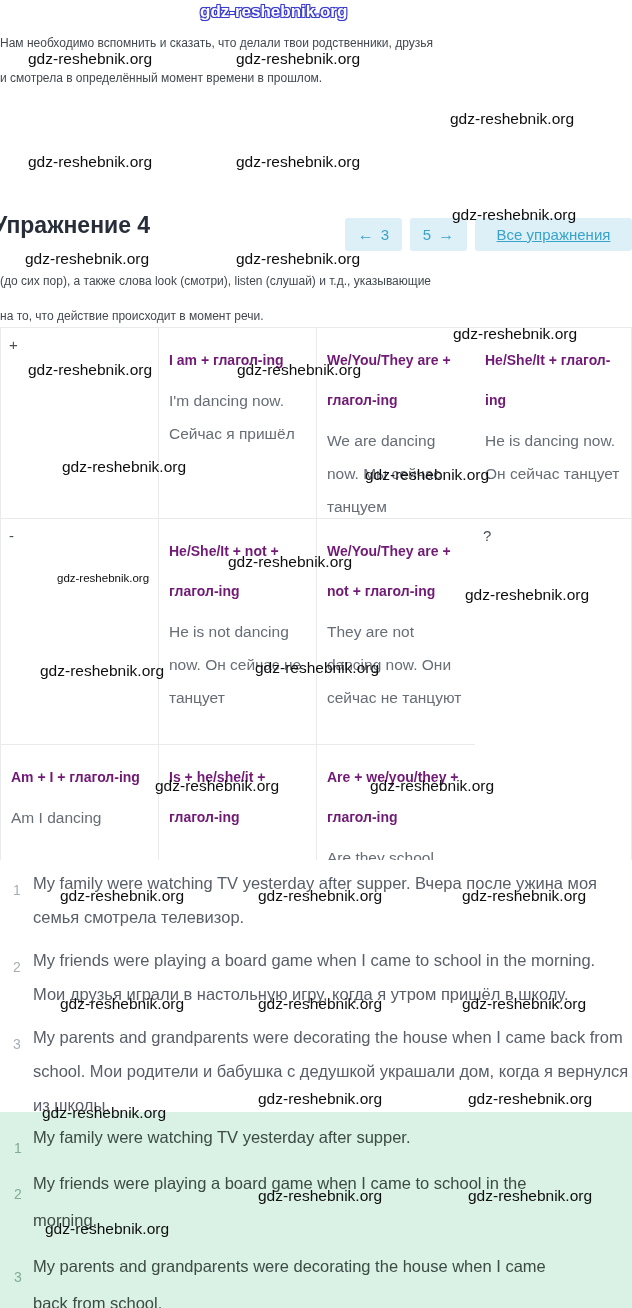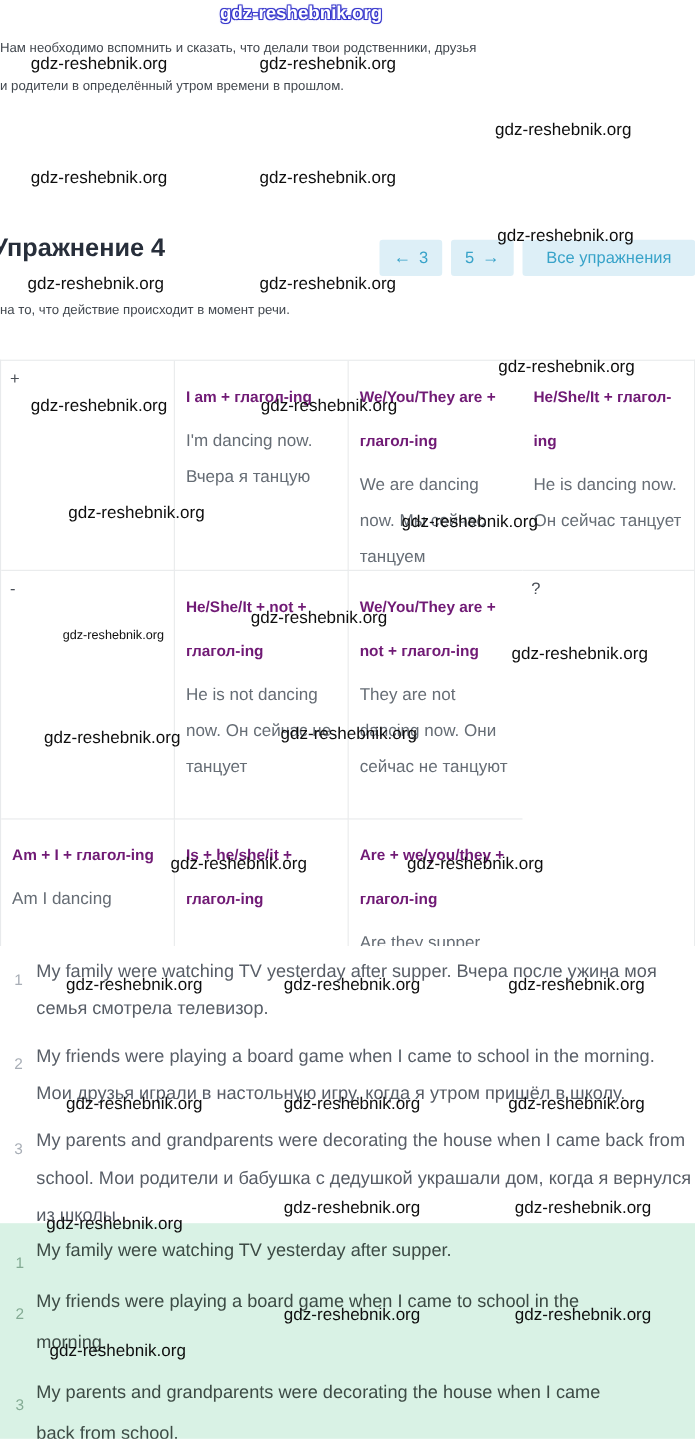--- a/index.html
+++ b/index.html
@@ -44,21 +44,21 @@
   .nav-btn {
     position:absolute; top:218px; height:33px;
     background:#ddeff7; border:none; border-radius:3px;
     color:#38a3c9; font-size:15px; font-family:inherit;
     display:flex; align-items:center; justify-content:center; gap:7px;
     cursor:pointer;
   }
   .nav-btn .arrow { font-size:16px; line-height:1; }
   .btn-prev { left:345px; width:57px; }
   .btn-next { left:410px; width:57px; }
-  .btn-all  { left:475px; width:157px; }
+  .btn-all  { left:475px; width:157px;text-decoration:underline; }
 
   
   .gtable {
     position:absolute; top:327px; left:0;
     width:632px; height:533px;
     display:grid;
     grid-template-columns:158px 158px 158px 158px;
     grid-template-rows:191px 226px 116px;
     border:1px solid #e8eaec; border-bottom:none;
     overflow:hidden;
@@ -103,45 +103,46 @@
     position:absolute; left:14px; top:11px;
     font-size:14px; color:#84ab94;
   }
   .answer-text { display:block; max-width:548px; }
 </style>
 </head>
 <body>
 
 <div class="para para-intro">
   <div>Нам необходимо вспомнить и сказать, что делали твои родственники, друзья</div>
-  <div>и родители в определённый утром времени в прошлом.</div>
+  <div>и смотрела в определённый момент времени в прошлом.</div>
 </div>
 
 <h1 class="page-title">Упражнение 4</h1>
 
 <button class="nav-btn btn-prev">
   <span class="arrow">←</span>
   <span>3</span>
 </button>
 <button class="nav-btn btn-next">
   <span>5</span>
   <span class="arrow">→</span>
 </button>
 <button class="nav-btn btn-all">Все упражнения</button>
 
 <div class="para para-note">
+  <div>(до сих пор), а также слова look (смотри), listen (слушай) и т.д., указывающие</div>
   <div>на то, что действие происходит в момент речи.</div>
 </div>
 
 <div class="gtable">
 
   <div class="gcell gsign">+</div>
   <div class="gcell">
     <div class="ghead">I am + глагол-ing</div>
-    <div class="gbody">I'm dancing now. Вчера я танцую</div>
+    <div class="gbody">I'm dancing now. Сейчас я пришёл</div>
   </div>
   <div class="gcell col-last">
     <div class="ghead">We/You/They are + глагол-ing</div>
     <div class="gbody">We are dancing now. Мы сейчас танцуем</div>
   </div>
   <div class="gcell">
     <div class="ghead">He/She/It + глагол-ing</div>
     <div class="gbody">He is dancing now. Он сейчас танцует</div>
   </div>
 
@@ -158,21 +159,21 @@
   <div class="gcell gsign row-last">?</div>
   <div class="gcell row-last">
     <div class="ghead">Am + I + глагол-ing</div>
     <div class="gbody">Am I dancing</div>
   </div>
   <div class="gcell row-last">
     <div class="ghead">Is + he/she/it + глагол-ing</div>
   </div>
   <div class="gcell col-last row-last">
     <div class="ghead">Are + we/you/they + глагол-ing</div>
-    <div class="gbody">Are they supper</div>
+    <div class="gbody">Are they school</div>
   </div>
 </div>
 
 <div class="tasks">
   <div class="task-item">
     <span class="task-num">1</span>
     <span class="task-text">My family were watching TV yesterday after supper. Вчера после ужина моя семья смотрела телевизор.</span>
   </div>
   <div class="task-item">
     <span class="task-num">2</span>

